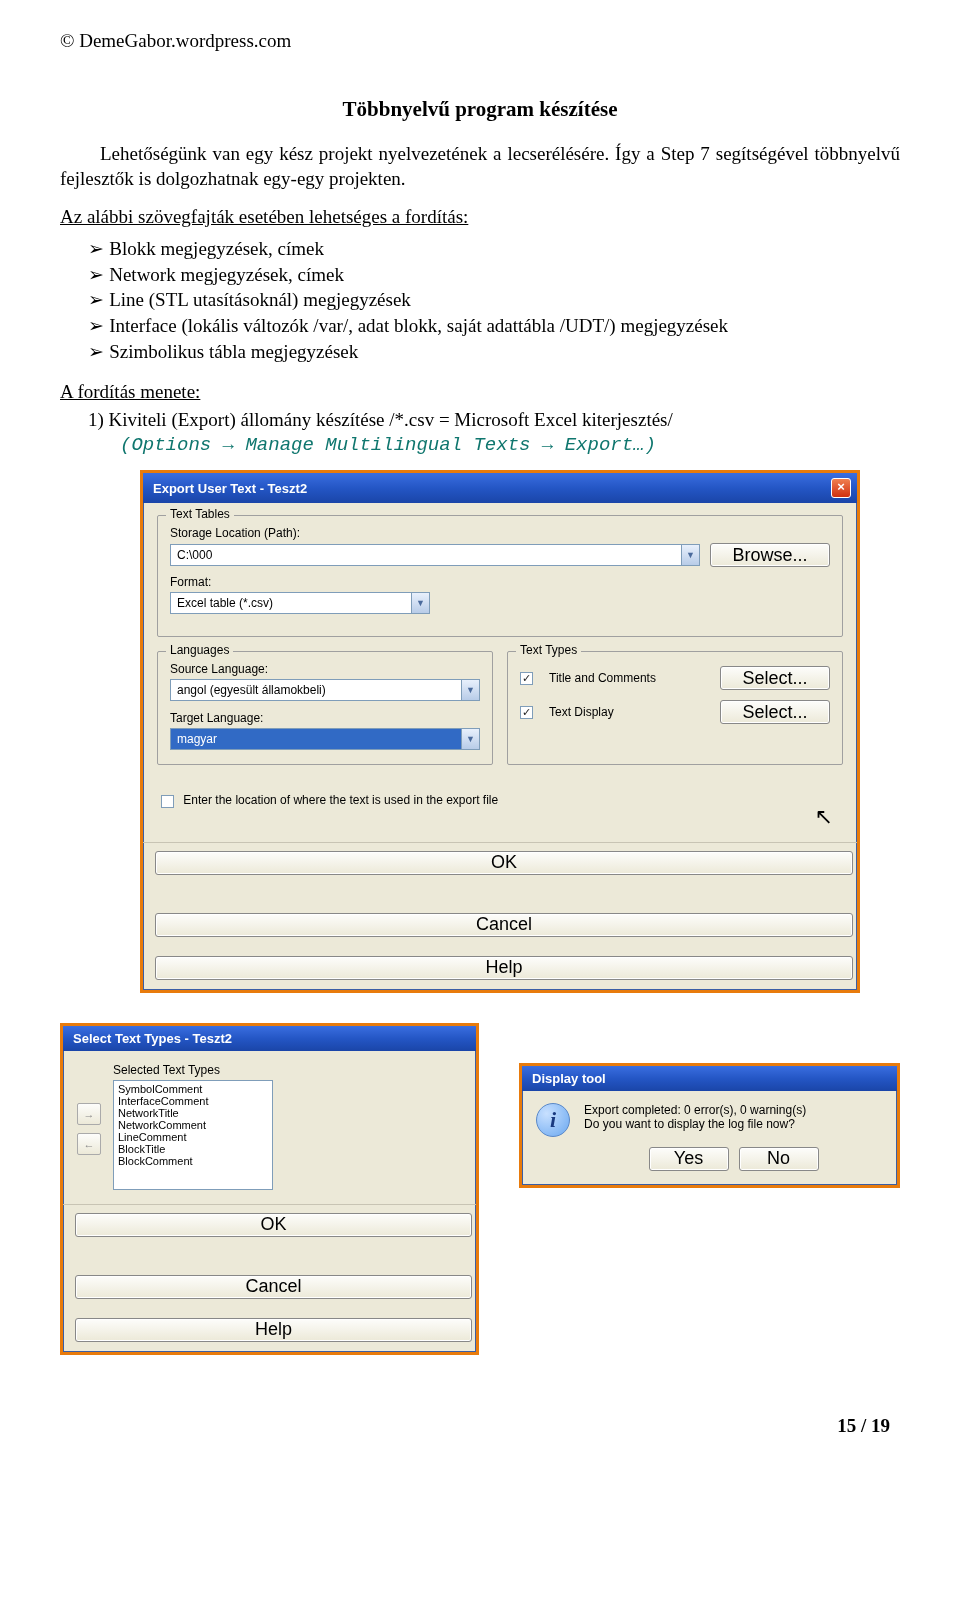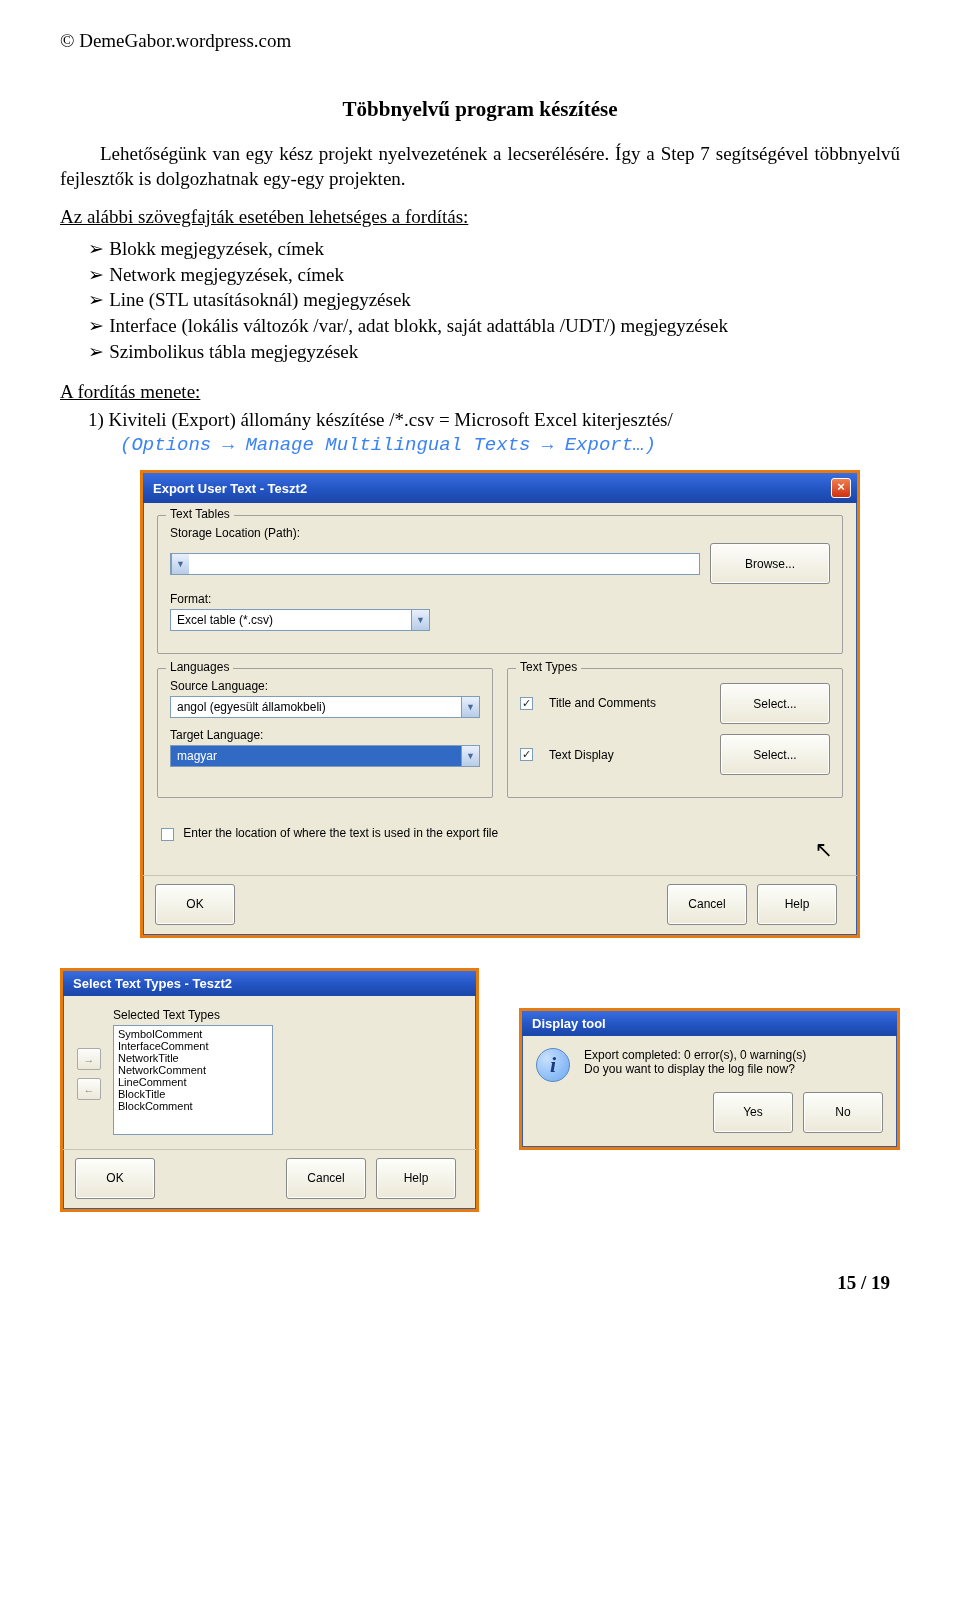--- a/index.html
+++ b/index.html
@@ -43,21 +43,21 @@
     font-family: Arial, sans-serif;
   }
   .numbered {
     font-size: 19px;
     line-height: 1.35;
     padding-left: 28px;
   }
   .code-path {
     font-family: "Courier New", monospace;
     font-style: italic;
-    color: #3b82f6;
+    color: #0f766e;
   }
 
   
   .xp-dialog {
     font-family: Tahoma, Arial, sans-serif;
     font-size: 12px;
     background: #ece9d8;
     border: 3px solid #e87b0c;
     box-shadow: 0 0 0 1px #3a5ea5 inset;
     color: #000;
@@ -133,48 +133,49 @@
     display: flex;
     align-items: center;
     justify-content: center;
     color: #4a6a9c;
     font-size: 9px;
   }
   .xp-button {
     background: linear-gradient(to bottom, #fdfdfb, #ece9d8);
     border: 1px solid #888;
     border-radius: 3px;
-    height: 41px;
+    height: 24px;
     min-width: 80px;
     padding: 0 14px;
-    font-size: 12px;
+    font-size: 18px;
     font-family: Tahoma, Arial, sans-serif;
     cursor: default;
     box-shadow: 0 0 0 1px #fff inset;
   }
   .xp-checkbox {
     width: 13px; height: 13px;
     border: 1px solid #7f9db9;
     background: #fff;
     display: inline-flex;
     align-items: center;
     justify-content: center;
     font-size: 11px;
     line-height: 11px;
     color: #222;
     margin-right: 6px;
     vertical-align: middle;
   }
   .xp-two-col { display: flex; gap: 14px; }
   .xp-col { flex: 1; }
   .xp-buttonbar {
-    padding: 8px 20px 10px 12px;
-    display: flex;
-    gap: 10px;
+    padding: 8px 4px 10px 12px;
+    display: flex;
+    gap: 19px;
     border-top: 1px solid #c8c4b4;
+    flex-direction: column;
   }
   .xp-listbox {
     background: #fff;
     border: 1px solid #7f9db9;
     height: 110px;
     width: 160px;
     font-size: 11px;
     padding: 2px 4px;
     overflow: hidden;
   }
@@ -239,20 +240,21 @@
         <span>Export User Text - Teszt2</span>
         <span class="xp-close">×</span>
       </div>
       <div class="xp-body" style="position:relative;">
 
         <div class="xp-group">
           <span class="xp-group-title">Text Tables</span>
           <span class="xp-label">Storage Location (Path):</span>
           <div class="xp-row">
             <div class="xp-combo" style="flex:1;">
+              <div class="xp-combo-text">C:\000</div>
               <div class="xp-combo-btn">▼</div>
             </div>
             <button class="xp-button" style="width:120px;">Browse...</button>
           </div>
           <span class="xp-label">Format:</span>
           <div class="xp-row">
             <div class="xp-combo" style="width:260px;">
               <div class="xp-combo-text">Excel table (*.csv)</div>
               <div class="xp-combo-btn">▼</div>
             </div>
@@ -346,21 +348,21 @@
       <div class="xp-dialog">
         <div class="xp-titlebar">
           <span>Display tool</span>
           <span></span>
         </div>
         <div class="xp-body" style="display:flex; gap:14px; align-items:flex-start;">
           <div class="xp-info-icon">i</div>
           <div style="flex:1;">
             <div>Export completed: 0 error(s), 0 warning(s)</div>
             <div>Do you want to display the log file now?</div>
-            <div style="display:flex; gap:10px; justify-content:flex-end; margin-top:16px;">
+            <div style="display:flex; gap:10px; justify-content:center; margin-top:16px;">
               <button class="xp-button">Yes</button>
               <button class="xp-button">No</button>
             </div>
           </div>
         </div>
       </div>
     </div>
   </div>
 
   <div class="pagefoot">15 / 19</div>

